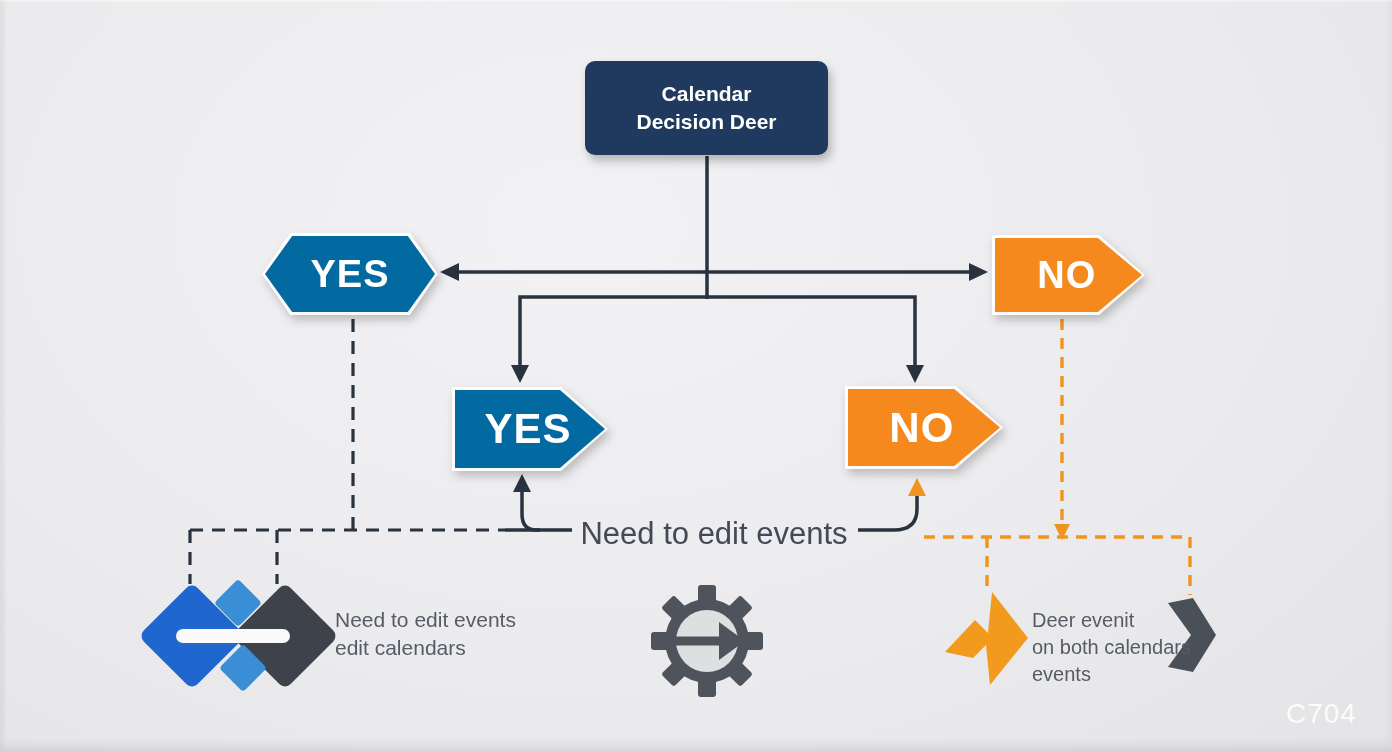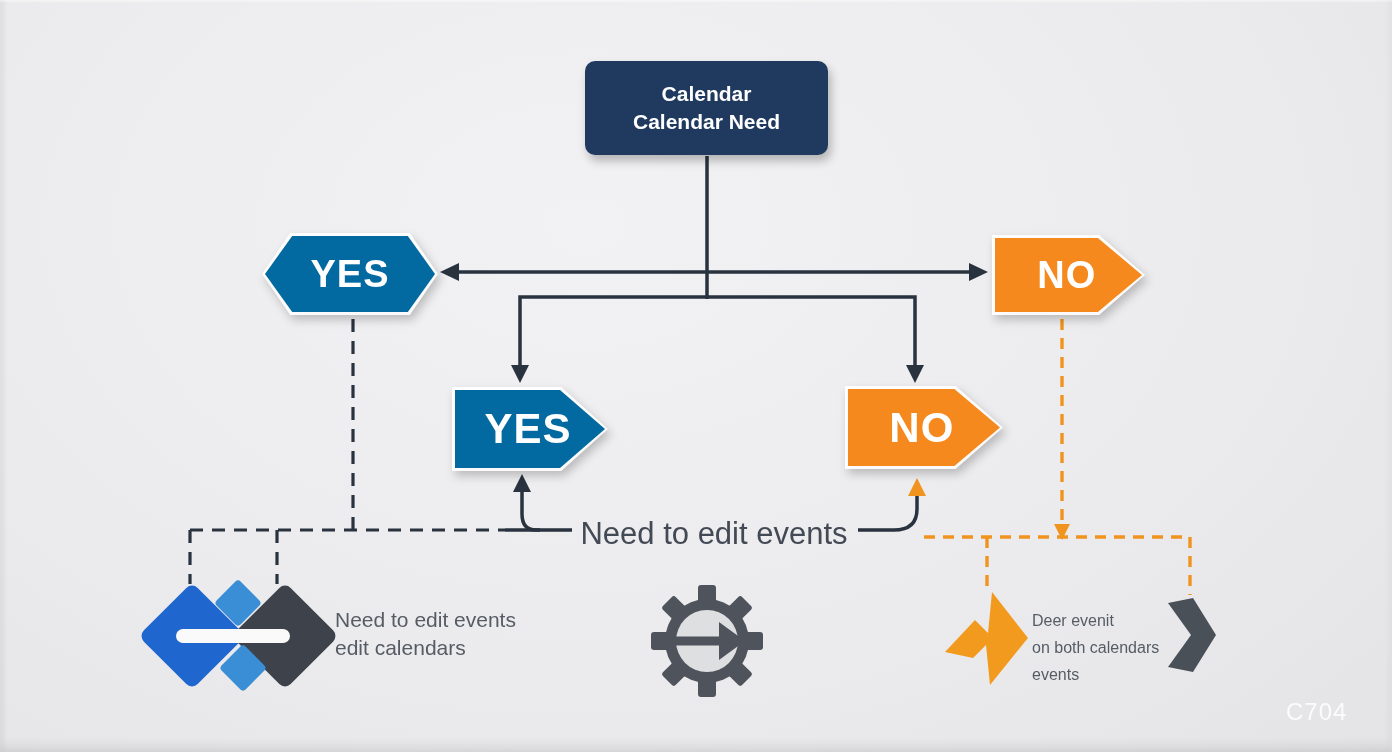--- a/index.html
+++ b/index.html
@@ -36,24 +36,24 @@
   .sign-top-right{left:992px;top:235px;width:153px;height:80px;font-size:38px;}
   .sign-mid-yes{left:452px;top:387px;width:156px;height:84px;font-size:42px;}
   .sign-mid-no{left:845px;top:386px;width:158px;height:83px;font-size:42px;}
   
   .question{
     left:531px;top:514px;width:366px;text-align:center;
     color:#434a55;font-size:31px;line-height:39px;
   }
   .caption{color:#565c65;font-size:21px;line-height:28px;}
   .caption-left{left:335px;top:606px;}
-  .caption-right{left:1032px;top:607px;font-size:16px;line-height:27px;}
+  .caption-right{left:1032px;top:607px;font-size:20px;line-height:27px;}
   .watermark{
     left:1256px;top:698px;color:rgba(255,255,255,0.85);
-    font-size:24px;letter-spacing:1px;font-weight:400;margin-left:30px;
+    font-size:28px;letter-spacing:1px;font-weight:400;margin-left:30px;
   }
   svg.layer{position:absolute;left:0;top:0;pointer-events:none;}
 </style>
 </head>
 <body>
 
 <div id="stage">
 
   <svg class="layer" width="1392" height="752" viewBox="0 0 1392 752">
 
@@ -117,21 +117,21 @@
       </g>
     </g>
 
     <path d="M 945 652 L 975 620 L 988 633 L 992 592 L 1028 638 L 990 685 L 986 645 L 973 658 Z" fill="#f29a1e"></path>
 
     <polygon points="1168,603 1193,598 1216,635 1193,672 1168,667 1191,635" fill="#4a5058"></polygon>
   </svg>
 
   <div class="abs root-node">
     <span>Calendar</span>
-    <span>Calendar Need</span>
+    <span>Decision Deer</span>
   </div>
 
   <div class="abs shape hex hex-left">
     <div class="outline">
       <div class="fill blue">YES</div>
     </div>
   </div>
 
   <div class="abs shape sign sign-top-right">
     <div class="outline">

